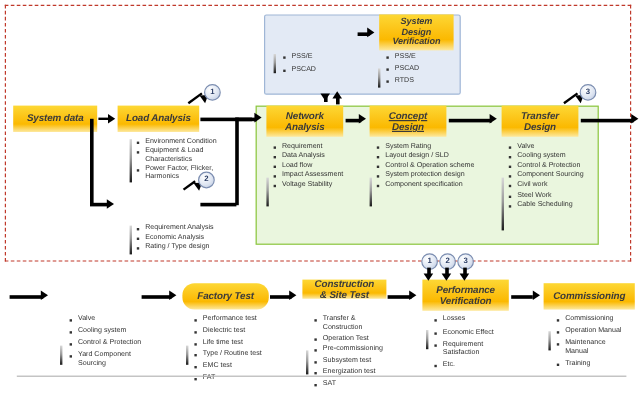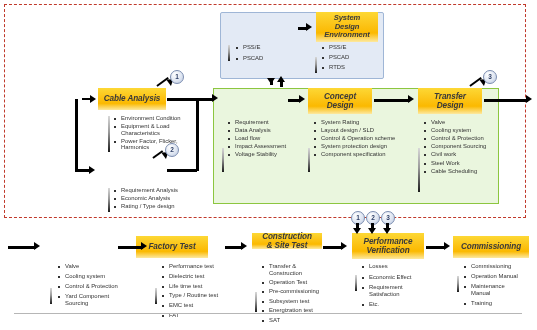--- a/index.html
+++ b/index.html
@@ -74,46 +74,53 @@
 <body>
 
 <div id="stage">
 
   <div class="red-dashed" style="left:4px;top:4px;width:522px;height:214px;"></div>
 
   <div class="blue-box" style="left:220px;top:12px;width:164px;height:67px;"></div>
 
   <div class="green-box" style="left:213px;top:88px;width:286px;height:116px;"></div>
 
+  <div class="node" style="left:11px;top:88px;width:70px;height:22px;font-size:8.2px;">
+    <span>System data</span>
+  </div>
 
   <div class="node" style="left:98px;top:88px;width:68px;height:22px;font-size:8.2px;">
-    <span>Cable Analysis</span>
-  </div>
-
-
+    <span>Load Analysis</span>
+  </div>
+
+
+  <div class="node" style="left:222px;top:88px;width:64px;height:26px;font-size:8.2px;">
+    <span style="white-space:pre-line;">Network
+Analysis</span>
+  </div>
 
   <div class="node" style="left:308px;top:88px;width:64px;height:26px;font-size:8.2px;">
-    <span style="white-space:pre-line;">Concept
+    <span style="white-space:pre-line;text-decoration:underline;">Concept
 Design</span>
   </div>
 
   <div class="node" style="left:418px;top:88px;width:64px;height:26px;font-size:8.2px;">
     <span style="white-space:pre-line;">Transfer
 Design</span>
   </div>
 
 
   <div class="node" style="left:316px;top:12px;width:62px;height:30px;font-size:7.6px;">
     <span style="white-space:pre-line;">System
 Design
-Environment</span>
-  </div>
-
-
-  <div class="node" style="left:136px;top:236px;width:72px;height:22px;font-size:8.2px;">
+Verification</span>
+  </div>
+
+
+  <div class="node" style="left:152px;top:236px;width:72px;height:22px;font-size:8.2px;border-radius:10px;">
     <span>Factory Test</span>
   </div>
 
   <div class="node" style="left:252px;top:233px;width:70px;height:16px;font-size:8.2px;">
     <span style="white-space:pre-line;">Construction
 &amp; Site Test</span>
   </div>
 
   <div class="node" style="left:352px;top:233px;width:72px;height:26px;font-size:8.2px;">
     <span style="white-space:pre-line;">Performance

